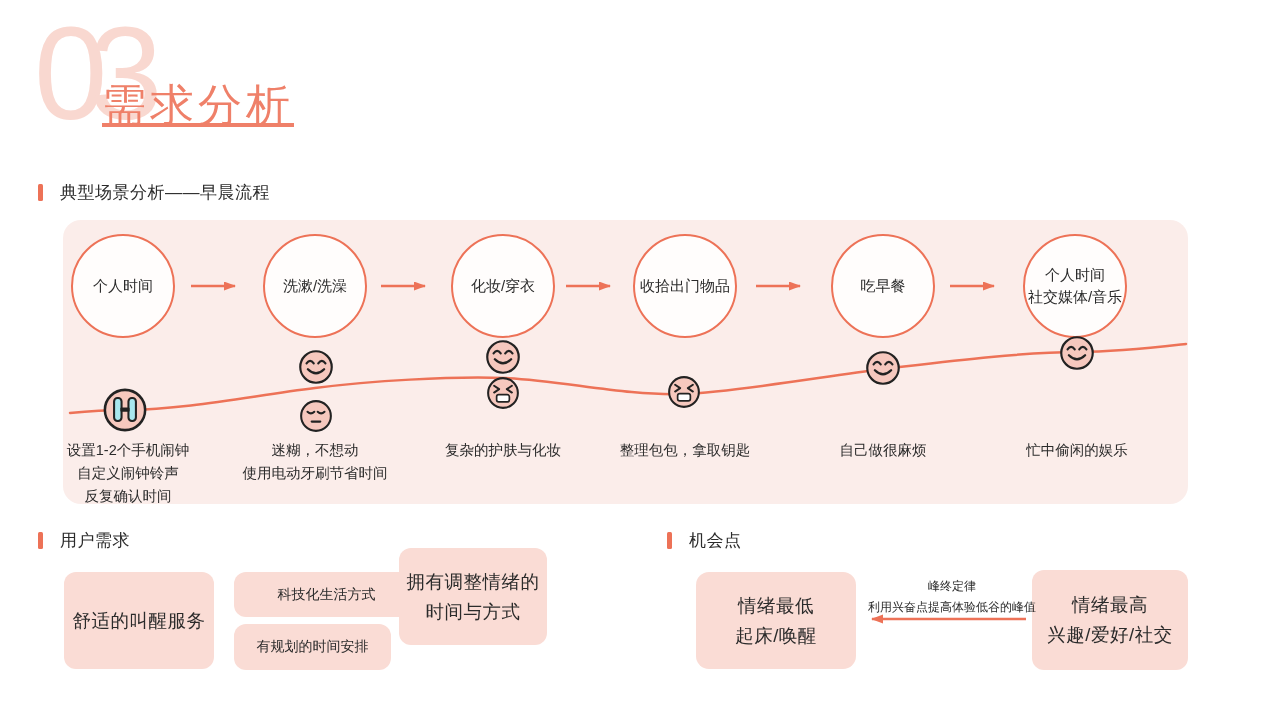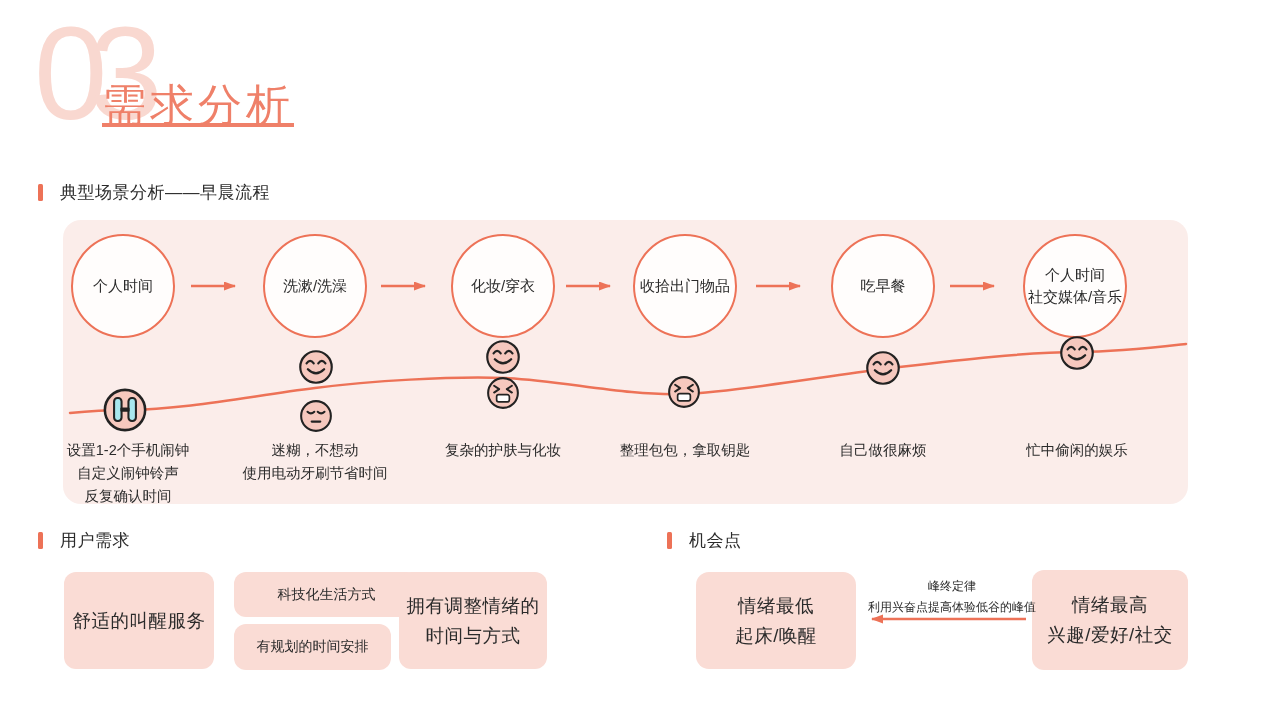--- a/index.html
+++ b/index.html
@@ -47,21 +47,21 @@
   .box{
     position:absolute;background:#fadcd5;border-radius:12px;display:flex;align-items:center;
     justify-content:center;text-align:center;z-index:3;
   }
   .box .txt{white-space:pre-line;color:#2b2b2b;}
   .box-big .txt{font-size:18.5px;line-height:1.6;letter-spacing:0.5px;}
   .box-small .txt{font-size:14px;}
   .b-wake{left:64px;top:572px;width:150px;height:97px;}
   .b-tech{left:234px;top:572px;width:185px;height:45px;}
   .b-plan{left:234px;top:624px;width:157px;height:46px;}
-  .b-mood{left:399px;top:572px;width:148px;height:97px;}
+  .b-mood{left:399px;top:548px;width:148px;height:97px;}
   .b-low{left:696px;top:572px;width:160px;height:97px;border-radius:13px;}
   .b-high{left:1032px;top:570px;width:156px;height:100px;}
   .arrow-note{
     position:absolute;transform:translateX(-50%);left:946px;text-align:center;
     font-size:12px;color:#2b2b2b;z-index:3;white-space:nowrap;padding-left:12px;
   }
   .an-title{top:578px;}
   .an-desc{top:599px;}
 </style>
 </head>

